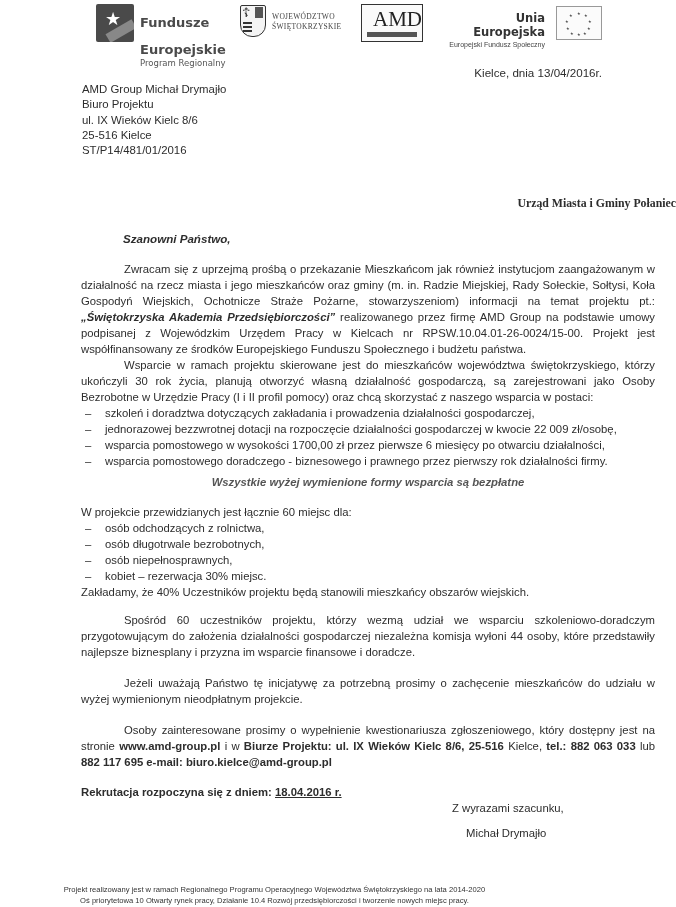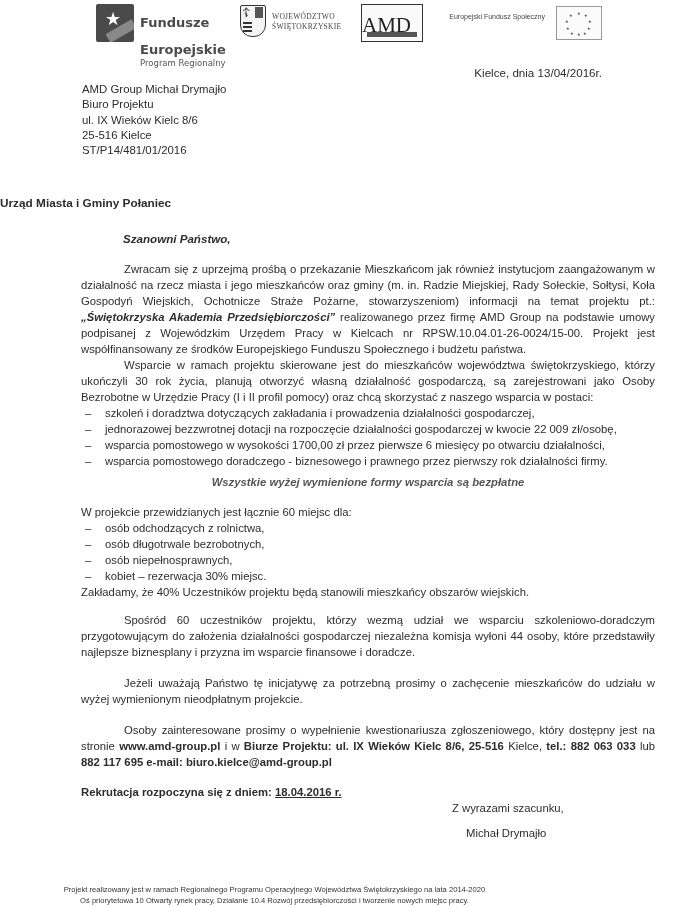--- a/index.html
+++ b/index.html
@@ -16,34 +16,34 @@
   .fe-text { left:140px; top:3px; font-family:"DejaVu Sans", sans-serif; }
   .fe-text .l1, .fe-text .l2 { font-size:13px; font-weight:bold; color:#4a4a4a; line-height:15px;margin-top:12px; }
   .fe-text .l3 { font-size:8.5px; color:#555; line-height:12px; }
   .coat { left:240px; top:5px; width:24px; height:30px; border:1.5px solid #333;
           border-radius:2px 2px 12px 12px; background:#f4f4f4; }
   .coat .cross { position:absolute; left:1px; top:-1px; font-size:13px; color:#222; }
   .coat .eagle { position:absolute; right:2px; top:1px; width:8px; height:11px; background:#555; }
   .coat .band { position:absolute; left:2px; top:16px; width:9px; height:2px; background:#333; box-shadow:0 4px 0 #333, 0 8px 0 #333; }
   .woj { left:272px; top:12px; font-family:"Liberation Serif", serif; font-size:7.5px; line-height:10px; color:#444; letter-spacing:0.3px; }
   .amd { left:361px; top:4px; width:60px; height:36px; border:1.5px solid #333; background:#fafafa; }
-  .amd .t { position:absolute; left:0; top:8px; width:60px; text-align:left;
+  .amd .t { position:absolute; left:0; top:2px; width:60px; text-align:right;
             font-family:"Liberation Serif", serif; font-size:21px; color:#222; line-height:24px; }
   .amd .bar { position:absolute; left:5px; bottom:4px; width:50px; height:5px; background:#555; }
   .ue-text { left:447px; top:11px; text-align:right; width:98px; }
   .ue-text .l1 { font-size:11.5px; font-weight:bold; color:#333; line-height:14px; font-family:"DejaVu Sans", sans-serif; }
   .ue-text .l2 { font-size:7px; color:#444; line-height:10px; margin-top:1px; }
   .ue-flag { left:556px; top:6px; width:44px; height:32px; border:1px solid #999; background:#fbfbfb; }
   .ue-flag span { position:absolute; font-size:4px; color:#444; }
 
   .t { font-size:11.6px; line-height:15.6px; color:#2d2d2d; }
   .date { right:74px; top:65px; font-size:11.6px; }
   .addr { left:82px; top:82px; line-height:15.3px; font-size:11.4px; }
   .addr .it { }
-  .recipient { left:0; width:676px; top:196px; text-align:left; font-weight:bold; font-size:11.8px; }
+  .recipient { left:0; width:676px; top:196px; text-align:right; font-weight:bold; font-size:11.8px;font-family:Liberation Serif, serif; }
   .salut { left:123px; top:231px; font-weight:bold; font-style:italic; font-size:11.6px; }
   .para { left:81px; width:574px; text-align:justify; font-size:11.3px; line-height:16px; }
   .para .ind { display:inline-block; width:43px; }
   .b { font-weight:bold; }
   .bi { font-weight:bold; font-style:italic; }
   ul.dash { list-style:none; margin:0; padding:0; }
   ul.dash li { position:relative; padding-left:24px; }
   ul.dash li::before { content:"\2013"; position:absolute; left:4px; }
   .free { left:81px; width:574px; top:475px; text-align:center; font-size:11.3px; }
   .free .msg { font-weight:bold; font-style:italic; color:#555; }
@@ -71,20 +71,21 @@
   </div>
   <div class="abs woj">
     <div>WOJEWÓDZTWO</div>
     <div>ŚWIĘTOKRZYSKIE</div>
   </div>
   <div class="abs amd">
     <div class="t">AMD</div>
     <div class="bar"></div>
   </div>
   <div class="abs ue-text">
+    <div class="l1">Unia Europejska</div>
     <div class="l2">Europejski Fundusz Społeczny</div>
   </div>
   <div class="abs ue-flag">
     <span style="left:20px;top:4px">★</span>
       <span style="left:27px;top:6px">★</span>
     <span style="left:31px;top:12px">★</span>
       <span style="left:30px;top:19px">★</span>
     <span style="left:26px;top:24px">★</span>
       <span style="left:20px;top:25px">★</span>
     <span style="left:13px;top:24px">★</span>

